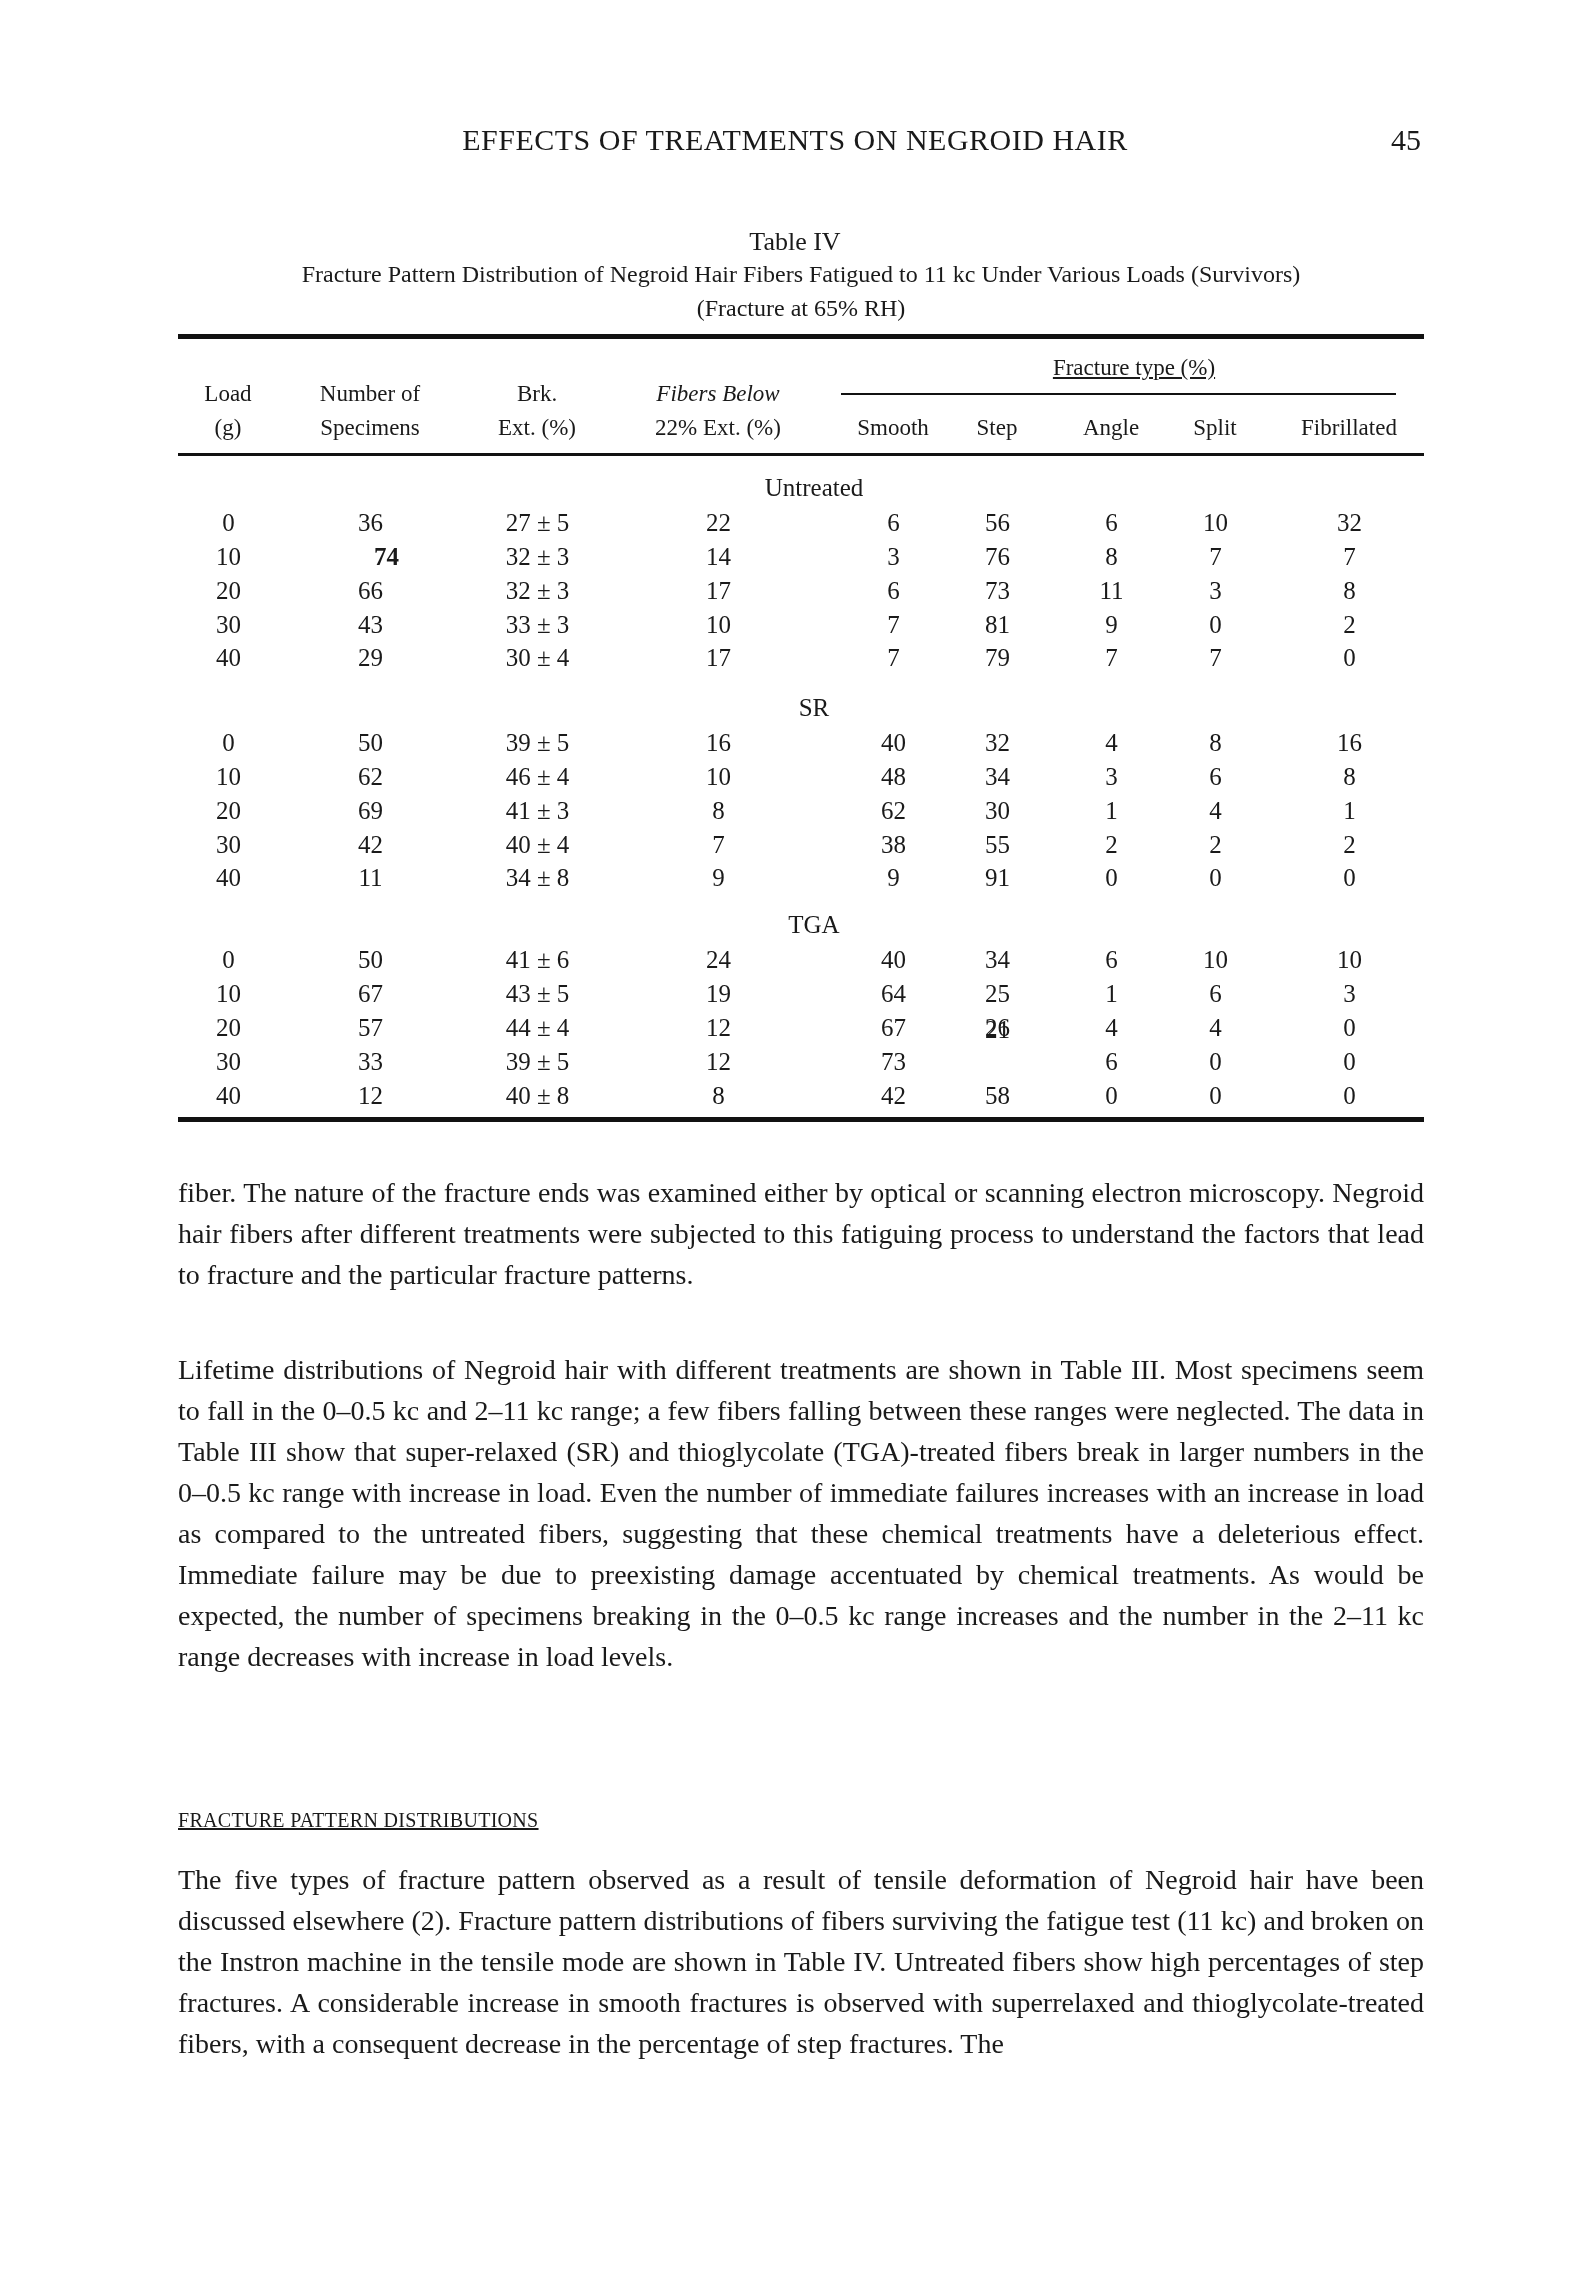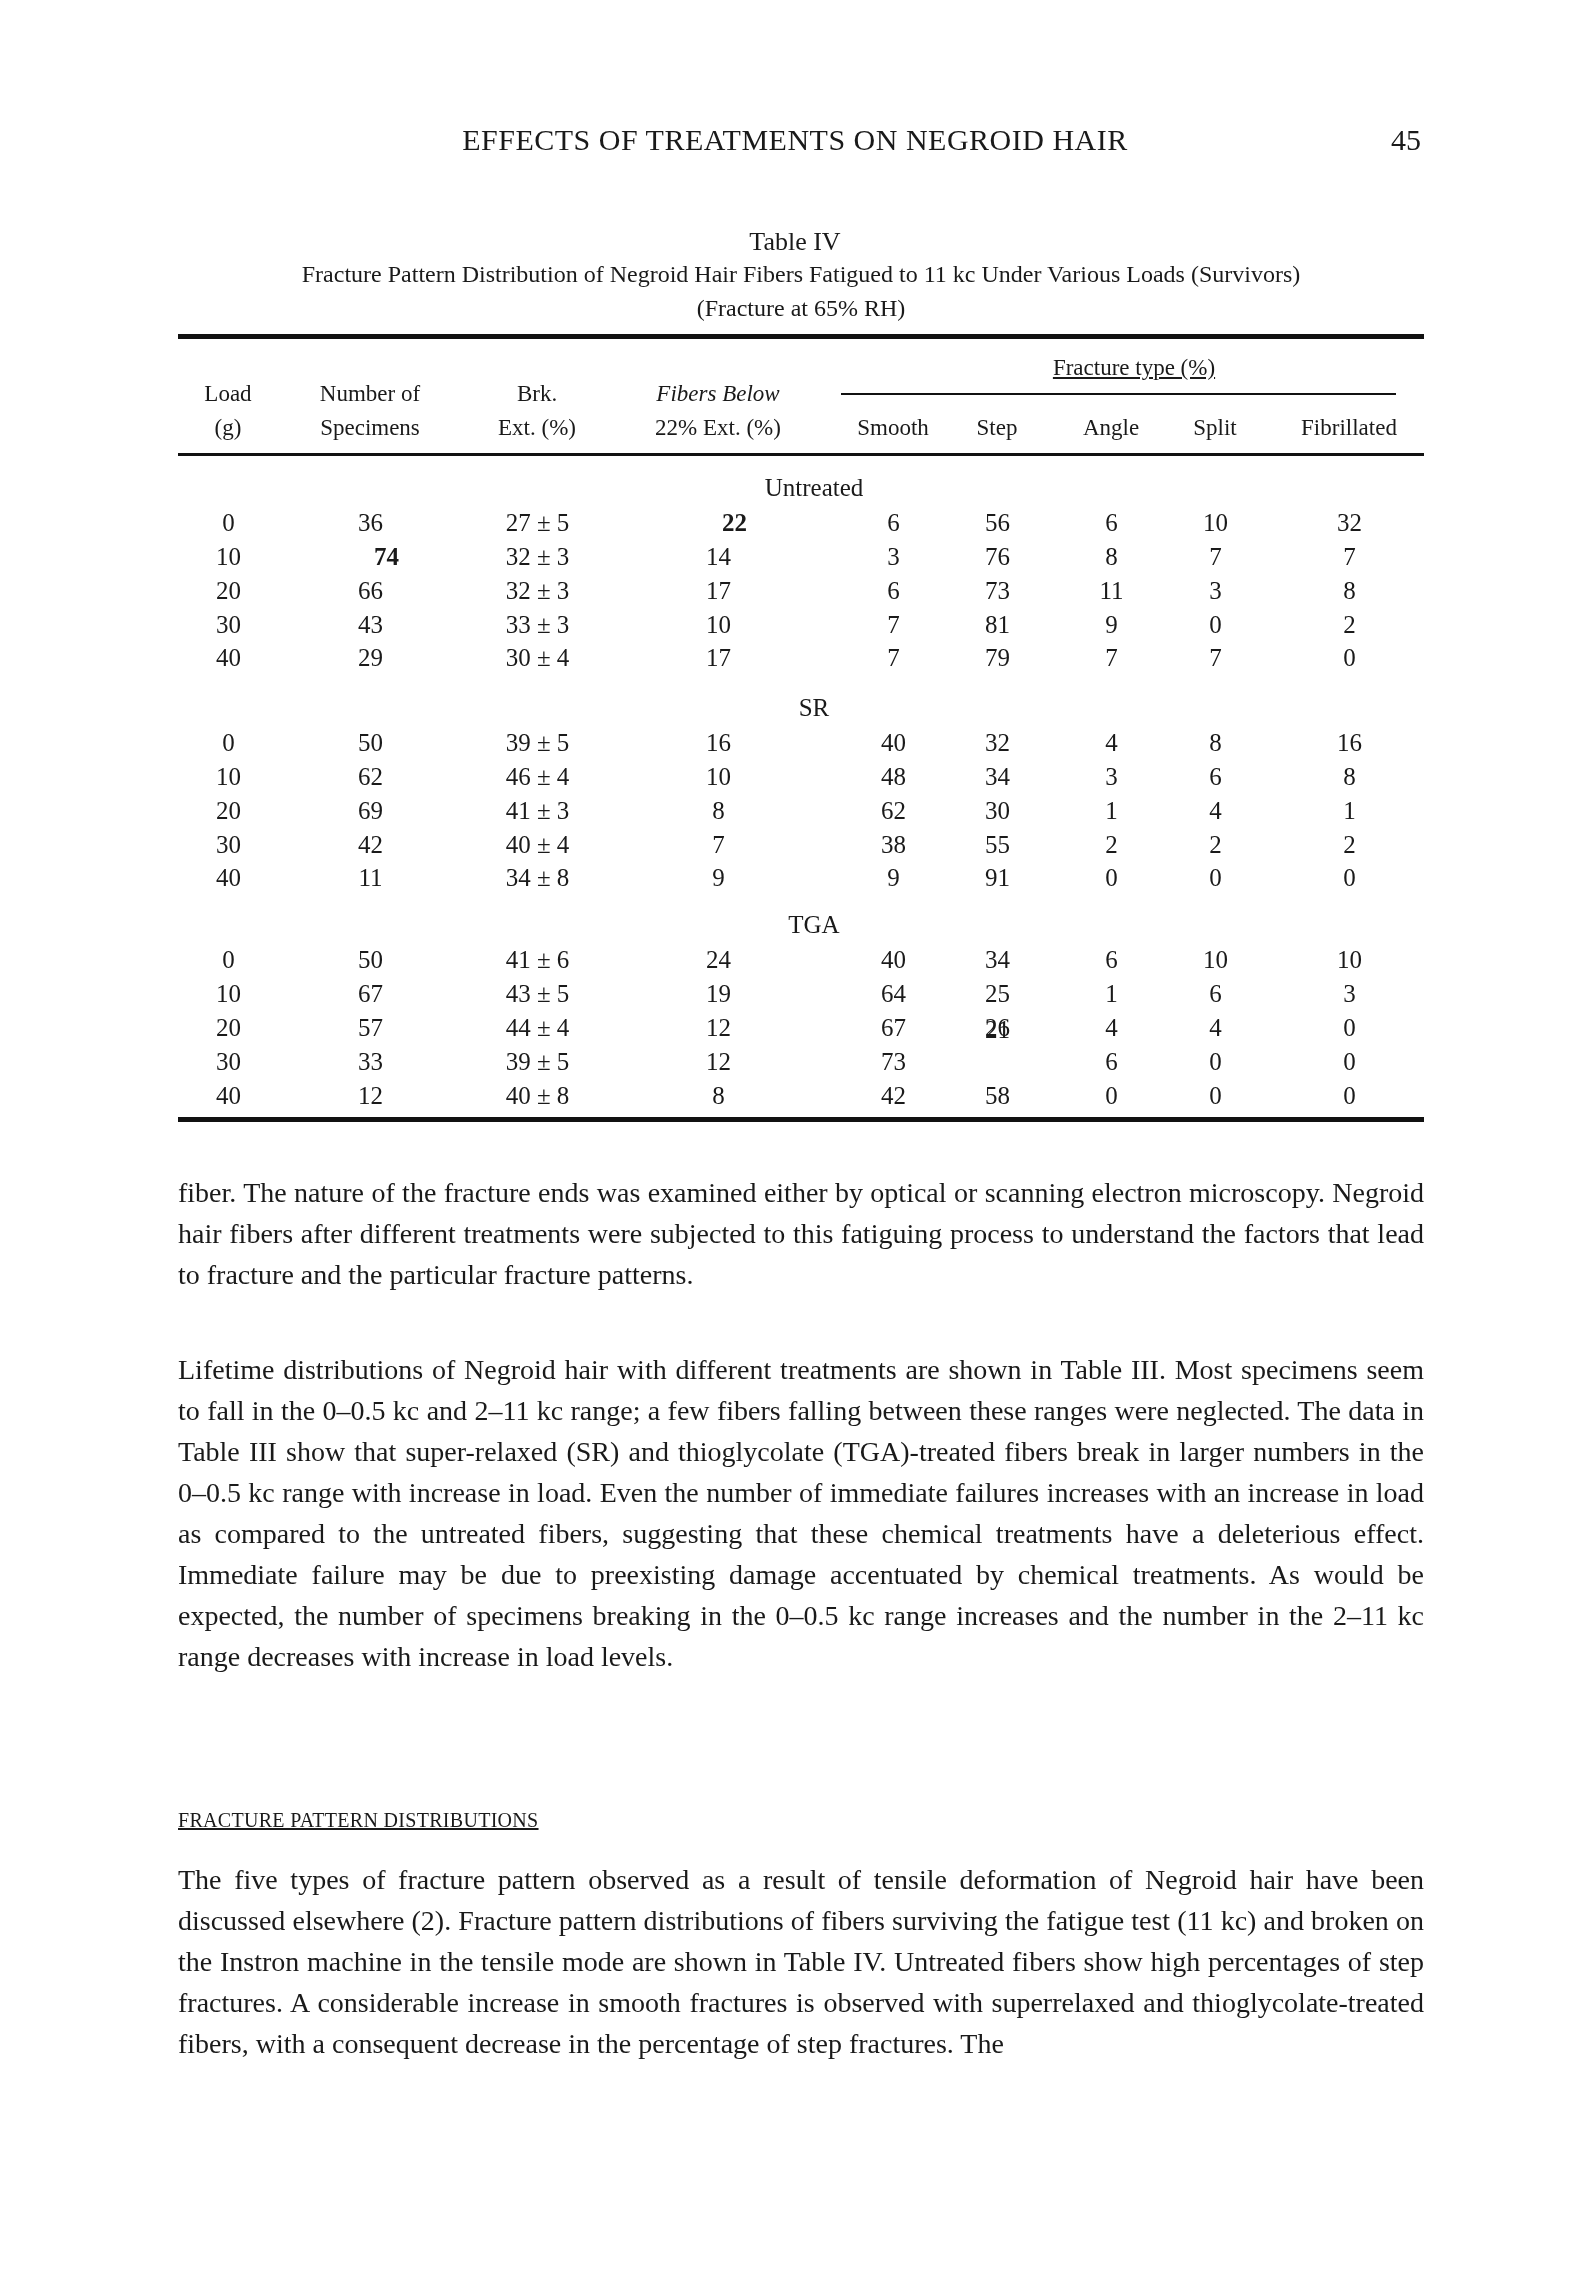--- a/index.html
+++ b/index.html
@@ -44,21 +44,21 @@
     <div class="hcell" style="left: 893px; top: 415px;">Smooth</div>
     <div class="hcell" style="left: 997px; top: 415px;">Step</div>
     <div class="hcell" style="left: 1111px; top: 415px;">Angle</div>
     <div class="hcell" style="left: 1215px; top: 415px;">Split</div>
     <div class="hcell" style="left: 1349px; top: 415px;">Fibrillated</div>
     <div class="rule thin" style="top: 453px;"></div>
     <div class="group" style="top: 474px;">Untreated</div>
     <div class="cell" style="left: 228px; top: 509px;">0</div>
     <div class="cell" style="left: 370px; top: 509px;">36</div>
     <div class="cell" style="left: 537px; top: 509px;">27 ± 5</div>
-    <div class="cell" style="left: 734px; top: 509px; font-weight: bold;">22</div>
+    <div class="cell" style="left: 718px; top: 509px;">22</div>
     <div class="cell" style="left: 893px; top: 509px;">6</div>
     <div class="cell" style="left: 997px; top: 509px;">56</div>
     <div class="cell" style="left: 1111px; top: 509px;">6</div>
     <div class="cell" style="left: 1215px; top: 509px;">10</div>
     <div class="cell" style="left: 1349px; top: 509px;">32</div>
     <div class="cell" style="left: 228px; top: 543px;">10</div>
     <div class="cell" style="left: 386px; top: 543px; font-weight: bold;">74</div>
     <div class="cell" style="left: 537px; top: 543px;">32 ± 3</div>
     <div class="cell" style="left: 718px; top: 543px;">14</div>
     <div class="cell" style="left: 893px; top: 543px;">3</div>

